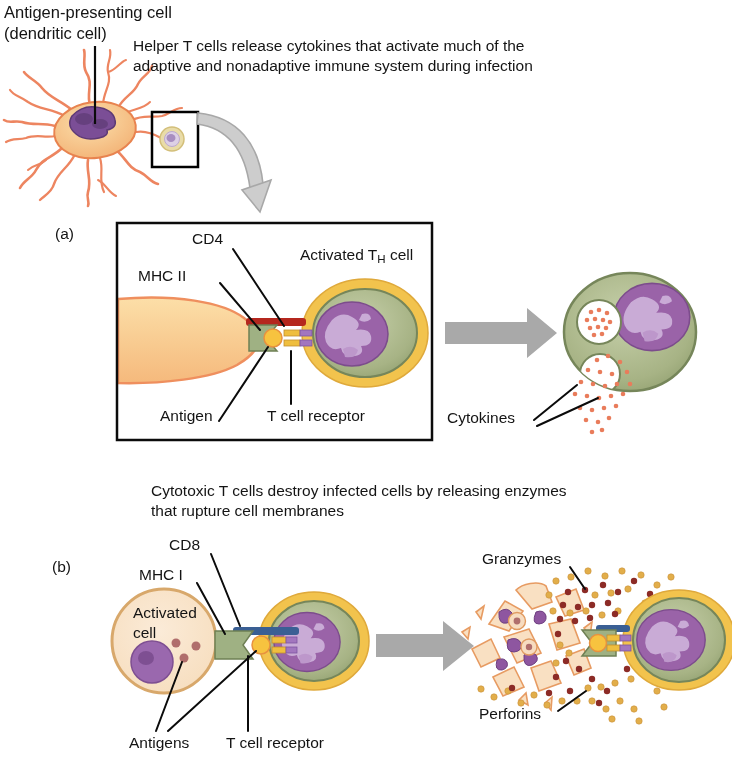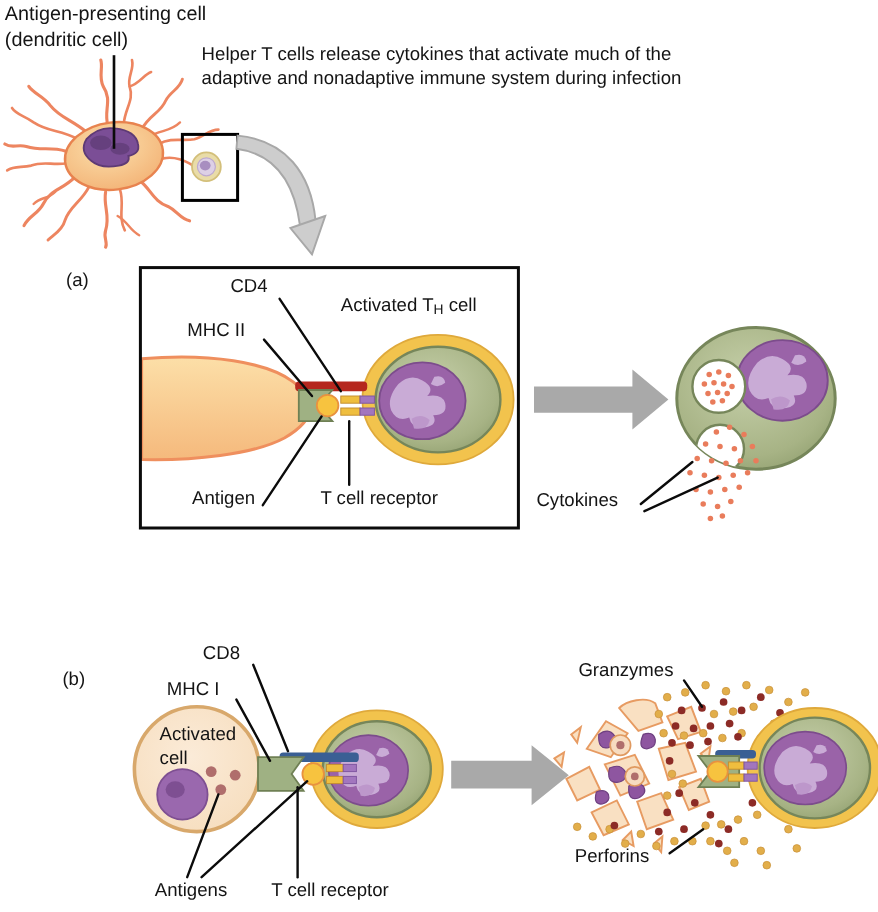--- a/index.html
+++ b/index.html
@@ -335,31 +335,33 @@
   </g>
 
   <g stroke="#0b0b0b" stroke-width="2" stroke-linecap="round">
     <path d="M570,567 L585,589"></path>
     <path d="M558,711 L586,691"></path>
   </g>
 </svg>
 
 <div class="lbl big" style="left:4px;top:2px">Antigen-presenting cell
 (dendritic cell)</div>
-<div class="lbl" style="left:168px;top:36px">Helper T cells release cytokines that activate much of the
+<div class="lbl" style="left:133px;top:36px">Helper T cells release cytokines that activate much of the
 adaptive and nonadaptive immune system during infection</div>
 
 <div class="lbl" style="left:55px;top:224px">(a)</div>
 <div class="lbl" style="left:192px;top:229px">CD4</div>
-<div class="lbl" style="left:156px;top:266px">MHC II</div>
-<div class="lbl" style="left:284px;top:245px"><span>Activated T</span><span class="sub">H</span><span> cell</span></div>
+<div class="lbl" style="left:138px;top:266px">MHC II</div>
+<div class="lbl" style="left:300px;top:245px"><span>Activated T</span><span class="sub">H</span><span> cell</span></div>
 <div class="lbl" style="left:160px;top:406px">Antigen</div>
 <div class="lbl" style="left:267px;top:406px">T cell receptor</div>
 <div class="lbl" style="left:447px;top:408px">Cytokines</div>
 
+<div class="lbl" style="left:151px;top:481px">Cytotoxic T cells destroy infected cells by releasing enzymes
+that rupture cell membranes</div>
 
 <div class="lbl" style="left:52px;top:557px">(b)</div>
 <div class="lbl" style="left:169px;top:535px">CD8</div>
 <div class="lbl" style="left:139px;top:565px">MHC I</div>
 <div class="lbl" style="left:133px;top:603px">Activated
 cell</div>
 <div class="lbl" style="left:129px;top:733px">Antigens</div>
 <div class="lbl" style="left:226px;top:733px">T cell receptor</div>
 <div class="lbl" style="left:482px;top:549px">Granzymes</div>
 <div class="lbl" style="left:479px;top:704px">Perforins</div>

